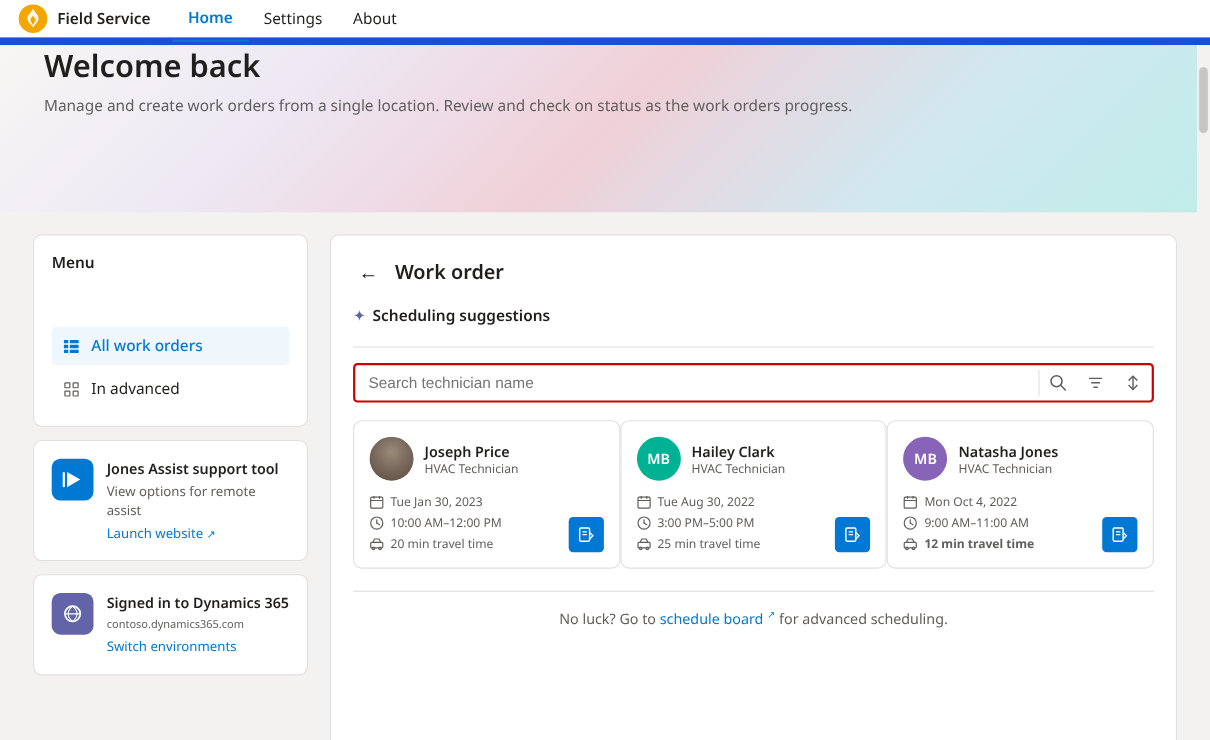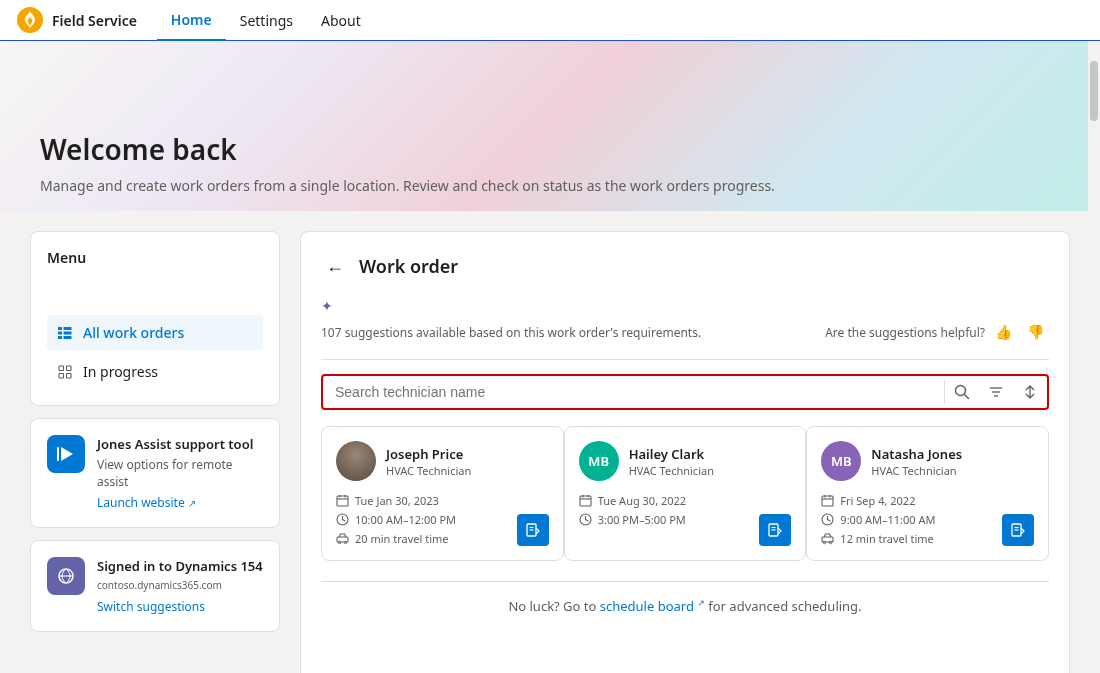--- a/index.html
+++ b/index.html
@@ -1,21 +1,21 @@
 <!DOCTYPE html>
 <html><head>
   <meta charset="utf-8">
   <style>
     * { box-sizing: border-box; margin: 0; padding: 0; }
     body { font-family: 'Segoe UI', system-ui, sans-serif; background: #f3f2f1; font-size: 14px; color: #201f1e; }
   </style>
 </head>
 <body>
 
-<nav style="display:flex;align-items:center;background:#fff;border-bottom:1px solid #1d4ed8;height:41px;padding:0 16px;gap:4px;">
+<nav style="display:flex;align-items:center;background:#fff;border-bottom:7px solid #1d4ed8;height:41px;padding:0 16px;gap:4px;">
   <div style="display:flex;align-items:center;gap:8px;margin-right:16px;">
 
     <svg width="28" height="28" viewBox="0 0 28 28">
       <circle cx="14" cy="14" r="13" fill="#f3a600"></circle>
       <path d="M14 5 C12 9, 8 11, 9 15 C10 18, 13 20, 14 22 C15 20, 18 18, 19 15 C20 11, 16 9, 14 5Z" fill="#fff" opacity="0.9"></path>
       <path d="M14 11 C13 13, 11 14, 12 16 C12.5 17.5, 14 19, 14 20 C14 19, 15.5 17.5, 16 16 C17 14, 15 13, 14 11Z" fill="#f3a600"></path>
     </svg>
     <span style="font-weight:600;font-size:14px;">Field Service</span>
   </div>
   <div style="display:flex;align-items:center;height:41px;">
@@ -28,21 +28,21 @@
     <a style="padding:0 14px;height:100%;display:flex;align-items:center;font-size:14px;color:#201f1e;cursor:pointer;text-decoration:none;">
       <span>About</span>
     </a>
   </div>
 </nav>
 
 <div style="position:fixed;right:0;top:41px;width:12px;height:632px;background:#f3f2f1;z-index:10;">
   <div style="width:8px;height:60px;background:#c8c6c4;border-radius:4px;margin:0 auto;position:absolute;top:20px;left:2px;"></div>
 </div>
 
-<div style="height:170px;background:linear-gradient(135deg,#f8f6f4 0%,#ede8f4 25%,#f0d0d8 50%,#d0e8f0 75%,#c0ede8 100%);display:flex;align-items:flex-end;padding:16px 40px;">
+<div style="height:152px;background:linear-gradient(135deg,#f8f6f4 0%,#ede8f4 25%,#f0d0d8 50%,#d0e8f0 75%,#c0ede8 100%);display:flex;align-items:flex-start;padding:0 40px;">
   <div>
     <h1 style="font-size:28px;font-weight:600;color:#201f1e;margin-bottom:8px;">Welcome back</h1>
     <p style="font-size:14px;color:#605e5c;">Manage and create work orders from a single location. Review and check on status as the work orders progress.</p>
   </div>
 </div>
 
 <div style="display:flex;gap:20px;padding:20px 30px;">
 
   <div style="width:250px;flex-shrink:0;display:flex;flex-direction:column;gap:12px;">
 
@@ -66,21 +66,21 @@
 
       <div style="display:flex;align-items:center;gap:10px;padding:8px 10px;border-radius:4px;cursor:pointer;">
         <span style="width:16px;height:16px;display:flex;align-items:center;justify-content:center;color:#605e5c;font-size:13px;">
           <svg width="14" height="14" viewBox="0 0 14 14" fill="none">
               <rect x="1" y="1" width="4.5" height="4.5" rx="0.5" stroke="#605e5c" stroke-width="1.1"></rect>
               <rect x="1" y="8.5" width="4.5" height="4.5" rx="0.5" stroke="#605e5c" stroke-width="1.1"></rect>
               <rect x="8.5" y="1" width="4.5" height="4.5" rx="0.5" stroke="#605e5c" stroke-width="1.1"></rect>
               <rect x="8.5" y="8.5" width="4.5" height="4.5" rx="0.5" stroke="#605e5c" stroke-width="1.1"></rect>
             </svg>
         </span>
-        <span style="font-size:14px;color:#201f1e;">In progress</span>
+        <span style="font-size:14px;color:#201f1e;">In advanced</span>
       </div>
     </div>
 
     <div style="background:#fff;border-radius:8px;border:1px solid #e1dfdd;padding:16px;display:flex;gap:12px;align-items:flex-start;">
       <div style="width:38px;height:38px;border-radius:8px;background:#0078d4;display:flex;align-items:center;justify-content:center;flex-shrink:0;">
         <svg width="22" height="22" viewBox="0 0 22 22" fill="none">
             <polygon points="6,4 18,11 6,18" fill="#fff"></polygon>
             <rect x="2" y="4" width="2" height="14" rx="1" fill="#fff"></rect>
           </svg>
       </div>
@@ -96,48 +96,41 @@
 
     <div style="background:#fff;border-radius:8px;border:1px solid #e1dfdd;padding:16px;display:flex;gap:12px;align-items:flex-start;">
       <div style="width:38px;height:38px;border-radius:8px;background:#6264a7;display:flex;align-items:center;justify-content:center;flex-shrink:0;">
         <svg width="22" height="22" viewBox="0 0 22 22" fill="none">
             <circle cx="11" cy="11" r="7" stroke="#fff" stroke-width="1.5"></circle>
             <path d="M11 4 C11 4, 15 7, 15 11 C15 15, 11 18, 11 18 C11 18, 7 15, 7 11 C7 7, 11 4, 11 4Z" stroke="#fff" stroke-width="1" fill="none"></path>
             <path d="M4 11 H18" stroke="#fff" stroke-width="1.2"></path>
           </svg>
       </div>
       <div>
-        <div style="font-size:13px;font-weight:600;margin-bottom:3px;">Signed in to Dynamics 154</div>
+        <div style="font-size:13px;font-weight:600;margin-bottom:3px;">Signed in to Dynamics 365</div>
         <div style="font-size:10px;color:#605e5c;margin-bottom:4px;">contoso.dynamics365.com</div>
         <a style="font-size:12px;color:#0078d4;cursor:pointer;text-decoration:none;">
-          <span>Switch suggestions</span>
+          <span>Switch environments</span>
         </a>
       </div>
     </div>
 
   </div>
 
   <div style="flex:1;background:#fff;border-radius:8px;border:1px solid #e1dfdd;padding:20px;min-height:480px;">
 
     <div style="display:flex;align-items:center;gap:10px;margin-bottom:16px;">
       <button style="width:28px;height:28px;border:none;background:none;cursor:pointer;display:flex;align-items:center;justify-content:center;font-size:18px;color:#201f1e;">←</button>
       <span style="font-size:18px;font-weight:600;">Work order</span>
     </div>
 
     <div style="border-bottom:1px solid #e1dfdd;padding-bottom:14px;margin-bottom:14px;">
       <div style="display:flex;align-items:center;gap:6px;margin-bottom:4px;">
         <span style="font-size:14px;color:#6264a7;">✦</span>
-      </div>
-      <div style="display:flex;justify-content:space-between;align-items:center;">
-        <span style="font-size:12px;color:#605e5c;">107 suggestions available based on this work order's requirements.</span>
-        <div style="display:flex;align-items:center;gap:6px;">
-          <span style="font-size:12px;color:#605e5c;">Are the suggestions helpful?</span>
-          <button style="width:26px;height:26px;border:none;background:none;cursor:pointer;display:flex;align-items:center;justify-content:center;font-size:14px;color:#605e5c;">👍</button>
-          <button style="width:26px;height:26px;border:none;background:none;cursor:pointer;display:flex;align-items:center;justify-content:center;font-size:14px;color:#605e5c;">👎</button>
-        </div>
+        <span style="font-size:14px;font-weight:600;">Scheduling suggestions</span>
       </div>
     </div>
 
     <div style="display:flex;align-items:center;border:2px solid #cc0000;border-radius:4px;margin-bottom:16px;background:#fff;height:36px;">
       <input type="text" placeholder="Search technician name" style="flex: 1 1 0%; border: none; outline: none; padding: 0px 12px; font-size: 14px; color: rgb(96, 94, 92); background: transparent;">
       <div style="width:1px;height:24px;background:#e1dfdd;"></div>
       <button style="width:34px;height:34px;border:none;background:none;cursor:pointer;display:flex;align-items:center;justify-content:center;color:#605e5c;">
         <svg width="16" height="16" viewBox="0 0 16 16" fill="none">
             <circle cx="6.5" cy="6.5" r="5" stroke="#605e5c" stroke-width="1.4"></circle>
             <line x1="10.5" y1="10.5" x2="14.5" y2="14.5" stroke="#605e5c" stroke-width="1.4" stroke-linecap="round"></line>
@@ -227,20 +220,29 @@
           <span>Tue Aug 30, 2022</span>
         </div>
         <div style="display:flex;align-items:center;gap:6px;font-size:11px;color:#605e5c;margin-bottom:4px;">
           <svg width="13" height="13" viewBox="0 0 13 13" fill="none">
               <circle cx="6.5" cy="6.5" r="5.5" stroke="#605e5c" stroke-width="1.1"></circle>
               <line x1="6.5" y1="3.5" x2="6.5" y2="6.5" stroke="#605e5c" stroke-width="1.1" stroke-linecap="round"></line>
               <line x1="6.5" y1="6.5" x2="9" y2="8" stroke="#605e5c" stroke-width="1.1" stroke-linecap="round"></line>
             </svg>
           <span>3:00 PM–5:00 PM</span>
         </div>
+        <div style="display:flex;align-items:center;gap:6px;font-size:11px;color:#605e5c;">
+          <svg width="13" height="13" viewBox="0 0 13 13" fill="none">
+              <rect x="1" y="5" width="11" height="5" rx="1" stroke="#605e5c" stroke-width="1.1"></rect>
+              <path d="M3 5 L4.5 2 H8.5 L10 5" stroke="#605e5c" stroke-width="1.1"></path>
+              <circle cx="3.5" cy="10.5" r="1.2" stroke="#605e5c" stroke-width="1"></circle>
+              <circle cx="9.5" cy="10.5" r="1.2" stroke="#605e5c" stroke-width="1"></circle>
+            </svg>
+          <span>25 min travel time</span>
+        </div>
         <button style="position:absolute;bottom:14px;right:14px;width:32px;height:32px;background:#0078d4;border:none;border-radius:4px;cursor:pointer;display:flex;align-items:center;justify-content:center;">
           <svg width="16" height="16" viewBox="0 0 16 16" fill="none">
               <rect x="2" y="2" width="9" height="12" rx="1" stroke="#fff" stroke-width="1.3"></rect>
               <line x1="4.5" y1="5.5" x2="8.5" y2="5.5" stroke="#fff" stroke-width="1.2"></line>
               <line x1="4.5" y1="8" x2="8.5" y2="8" stroke="#fff" stroke-width="1.2"></line>
               <path d="M11 6 L14 9 L11 12" stroke="#fff" stroke-width="1.2" fill="none"></path>
             </svg>
         </button>
       </div>
 
@@ -254,31 +256,31 @@
             <div style="font-size:11px;color:#605e5c;">HVAC Technician</div>
           </div>
         </div>
         <div style="display:flex;align-items:center;gap:6px;font-size:11px;color:#605e5c;margin-bottom:4px;">
           <svg width="13" height="13" viewBox="0 0 13 13" fill="none">
               <rect x="1" y="2" width="11" height="10" rx="1" stroke="#605e5c" stroke-width="1.1"></rect>
               <line x1="1" y1="5" x2="12" y2="5" stroke="#605e5c" stroke-width="1.1"></line>
               <line x1="4" y1="1" x2="4" y2="3.5" stroke="#605e5c" stroke-width="1.1"></line>
               <line x1="9" y1="1" x2="9" y2="3.5" stroke="#605e5c" stroke-width="1.1"></line>
             </svg>
-          <span>Fri Sep 4, 2022</span>
+          <span>Mon Oct 4, 2022</span>
         </div>
         <div style="display:flex;align-items:center;gap:6px;font-size:11px;color:#605e5c;margin-bottom:4px;">
           <svg width="13" height="13" viewBox="0 0 13 13" fill="none">
               <circle cx="6.5" cy="6.5" r="5.5" stroke="#605e5c" stroke-width="1.1"></circle>
               <line x1="6.5" y1="3.5" x2="6.5" y2="6.5" stroke="#605e5c" stroke-width="1.1" stroke-linecap="round"></line>
               <line x1="6.5" y1="6.5" x2="9" y2="8" stroke="#605e5c" stroke-width="1.1" stroke-linecap="round"></line>
             </svg>
           <span>9:00 AM–11:00 AM</span>
         </div>
-        <div style="display:flex;align-items:center;gap:6px;font-size:11px;color:#605e5c;">
+        <div style="display:flex;align-items:center;gap:6px;font-size:11px;color:#605e5c;font-weight:bold;">
           <svg width="13" height="13" viewBox="0 0 13 13" fill="none">
               <rect x="1" y="5" width="11" height="5" rx="1" stroke="#605e5c" stroke-width="1.1"></rect>
               <path d="M3 5 L4.5 2 H8.5 L10 5" stroke="#605e5c" stroke-width="1.1"></path>
               <circle cx="3.5" cy="10.5" r="1.2" stroke="#605e5c" stroke-width="1"></circle>
               <circle cx="9.5" cy="10.5" r="1.2" stroke="#605e5c" stroke-width="1"></circle>
             </svg>
           <span>12 min travel time</span>
         </div>
         <button style="position:absolute;bottom:14px;right:14px;width:32px;height:32px;background:#0078d4;border:none;border-radius:4px;cursor:pointer;display:flex;align-items:center;justify-content:center;">
           <svg width="16" height="16" viewBox="0 0 16 16" fill="none">

